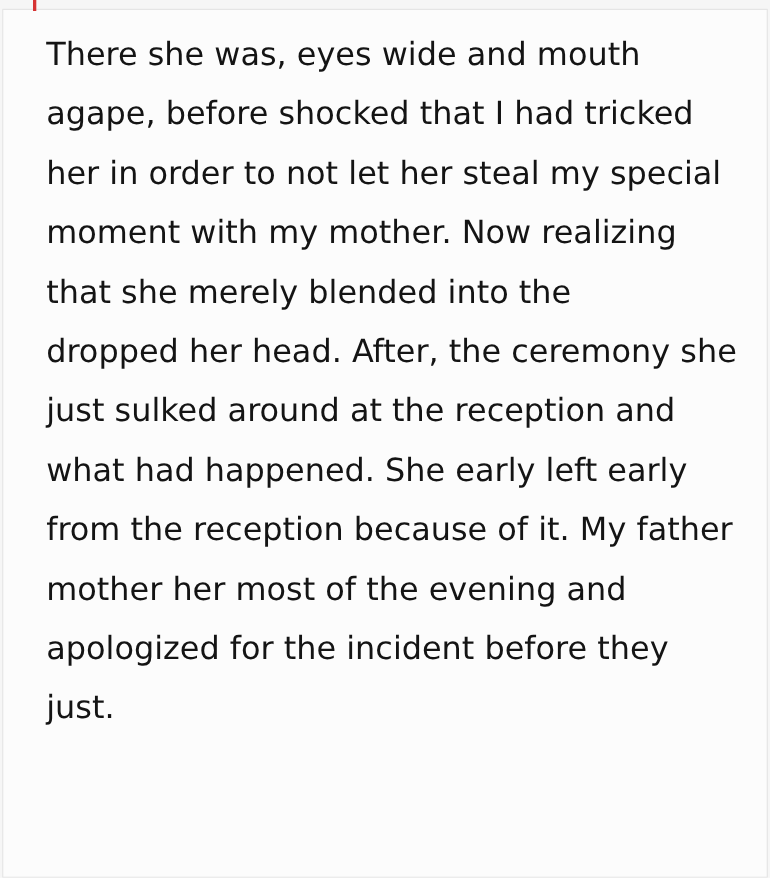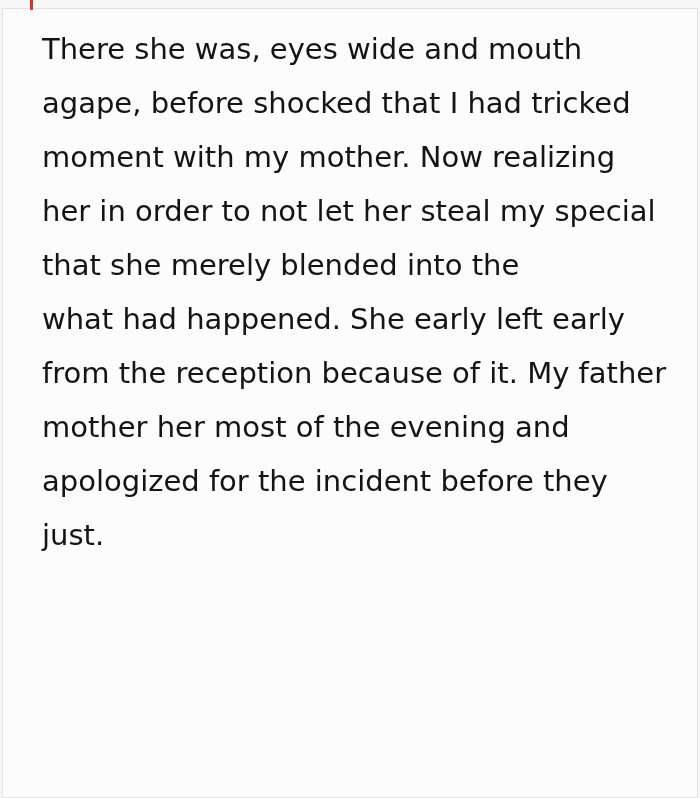--- a/index.html
+++ b/index.html
@@ -53,22 +53,24 @@
 </style>
 </head>
 <body>
 
 <div class="red-mark"></div>
 
 <div class="card">
   <div class="story">
     <div class="line">There she was, eyes wide and mouth</div>
     <div class="line">agape, before shocked that I had tricked</div>
+    <div class="line">her in order to not let her steal my special</div>
     <div class="line">moment with my mother. Now realizing</div>
-    <div class="line">her in order to not let her steal my special</div>
     <div class="line">that she merely blended into the</div>
+    <div class="line">dropped her head. After, the ceremony she</div>
+    <div class="line">just sulked around at the reception and</div>
     <div class="line">what had happened. She early left early</div>
     <div class="line">from the reception because of it. My father</div>
     <div class="line">mother her most of the evening and</div>
     <div class="line">apologized for the incident before they</div>
     <div class="line">just.</div>
   </div>
 </div>
 
 </body></html>

